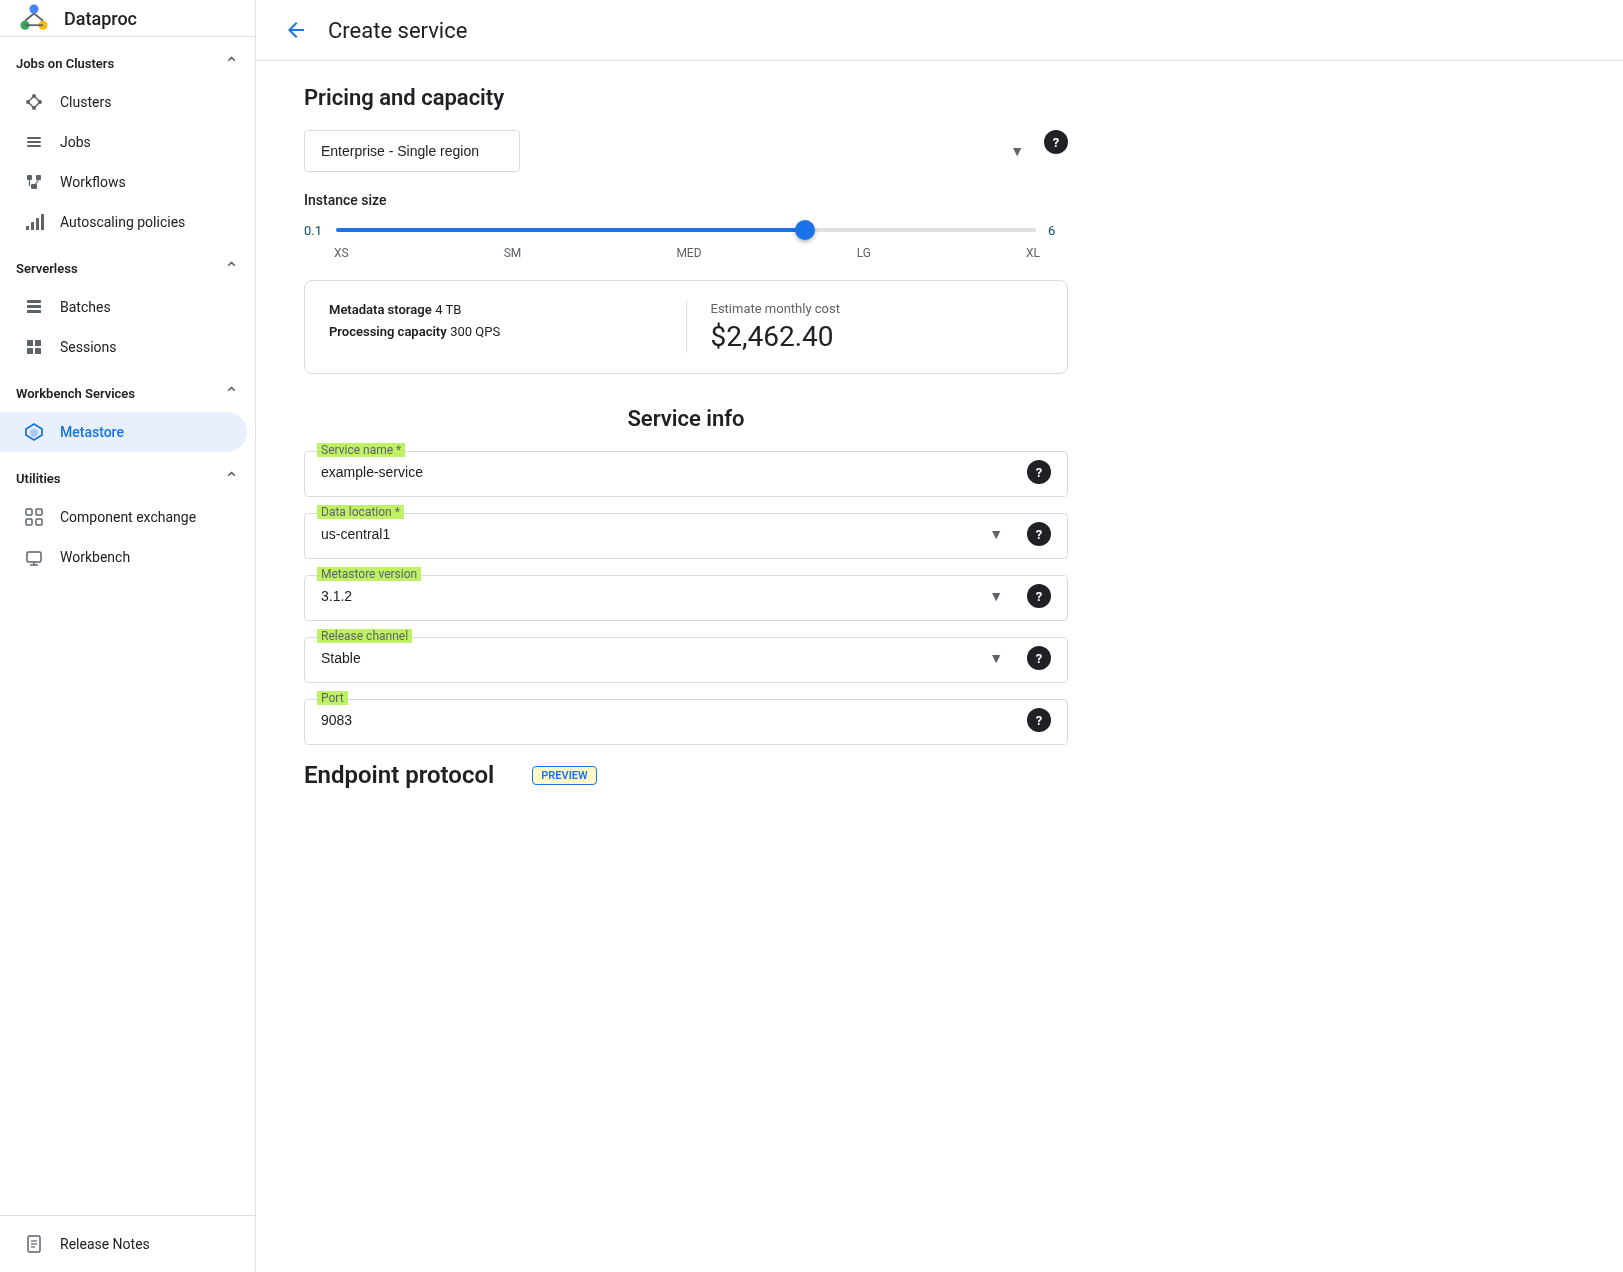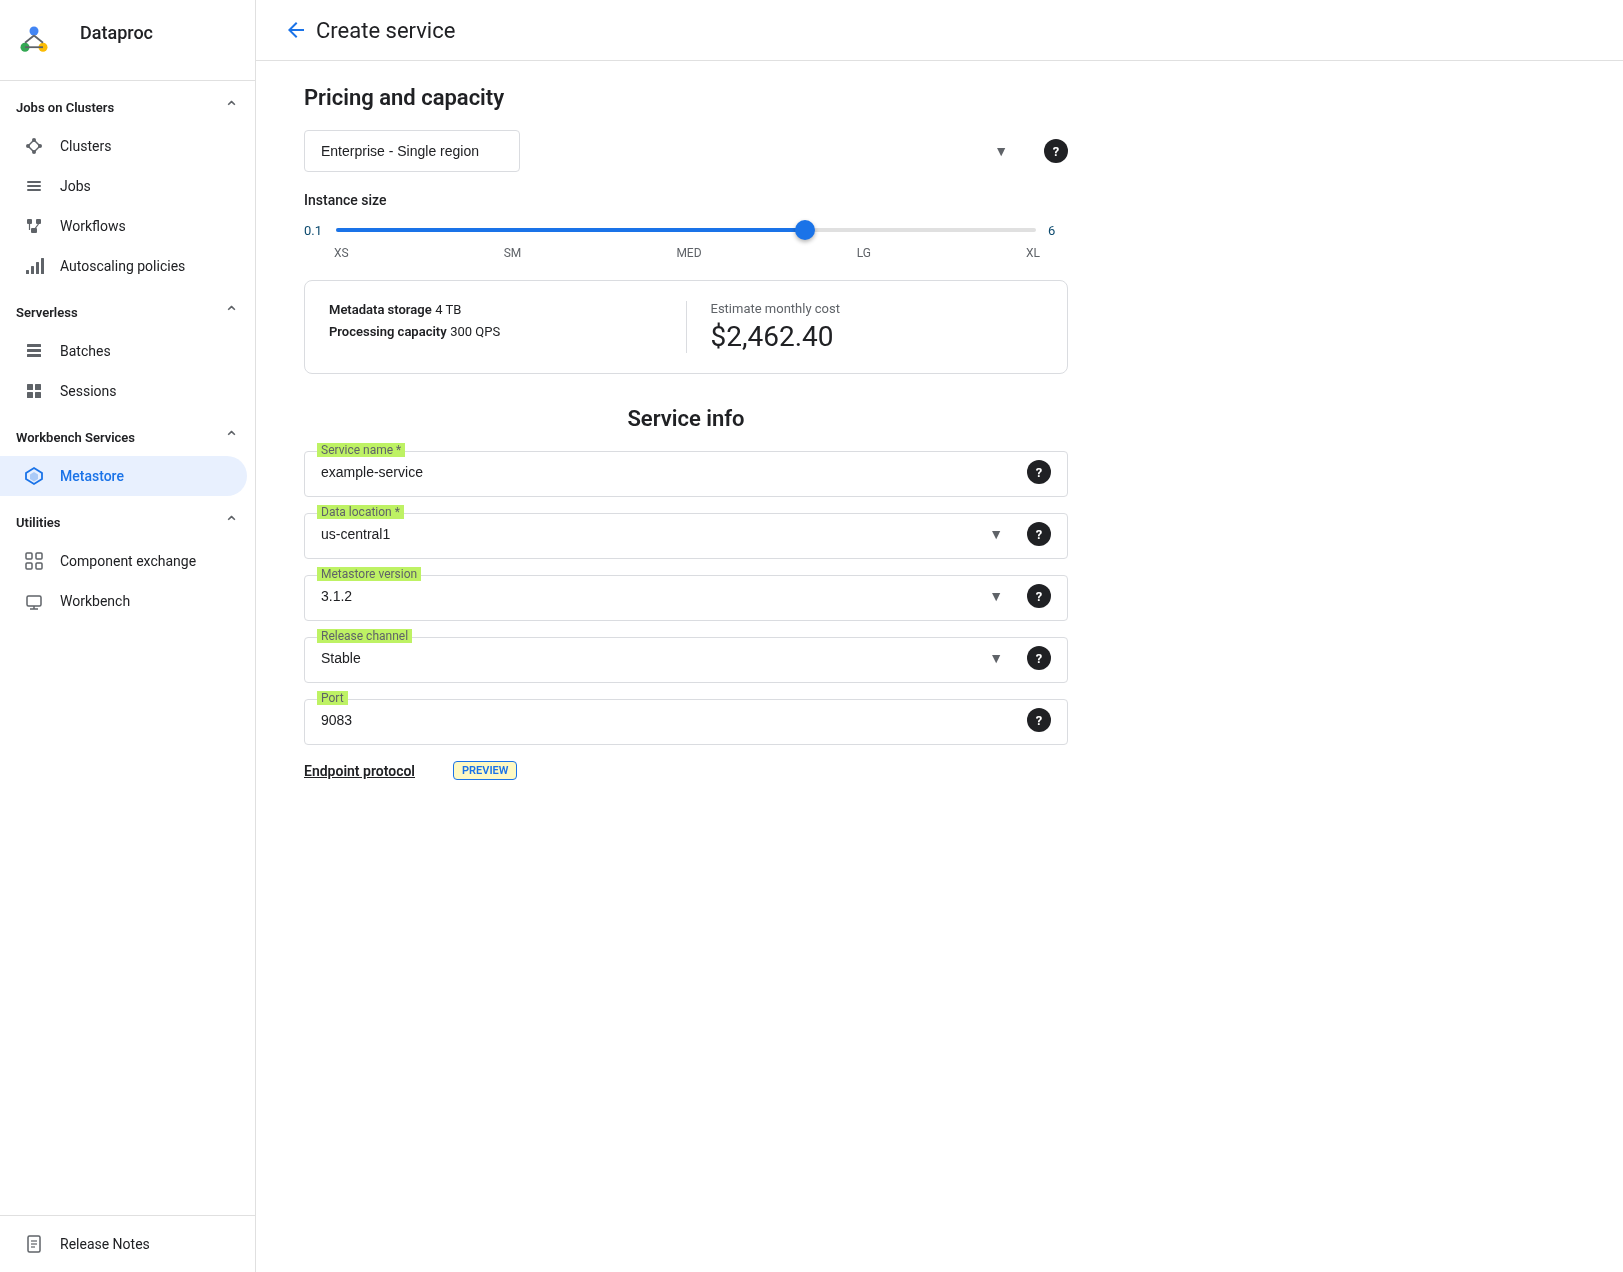--- a/index.html
+++ b/index.html
@@ -11,23 +11,24 @@
       min-width: 256px;
       background: #fff;
       border-right: 1px solid #e0e0e0;
       display: flex;
       flex-direction: column;
       overflow-y: auto;
       height: 100vh;
     }
     .sidebar-header {
       display: flex;
-      padding: 22px 16px;
+      align-items: center;
+      padding: 0 16px;
       border-bottom: 1px solid #e0e0e0;
-      gap: 28px;
+      gap: 12px;
     }
     .sidebar-logo {
       width: 36px;
       height: 36px;
     }
     .sidebar-app-name {
       font-size: 18px;
       font-weight: 500;
       color: #202124;
     }
@@ -87,21 +88,21 @@
       flex: 1;
       overflow-y: auto;
       background: #fff;
     }
 
     .topbar {
       display: flex;
       align-items: center;
       padding: 14px 24px;
       border-bottom: 1px solid #e0e0e0;
-      gap: 4px;
+      gap: 16px;
     }
     .back-btn {
       background: none;
       border: none;
       cursor: pointer;
       color: #1a73e8;
       font-size: 22px;
       display: flex;
       align-items: center;
       padding: 4px;
@@ -120,22 +121,21 @@
     .section-title {
       font-size: 22px;
       font-weight: 600;
       color: #202124;
       margin-bottom: 20px;
     }
 
     
     .dropdown-wrapper {
       display: flex;
-      align-items: center;
-      gap: 24px;
+      gap: 8px;
       margin-bottom: 20px;
     }
     .dropdown-select {
       flex: 1;
       border: 1px solid #dadce0;
       border-radius: 4px;
       padding: 12px 40px 12px 16px;
       font-size: 14px;
       color: #202124;
       background: #fff;
@@ -568,19 +568,19 @@
       <div class="field-group">
         <span class="field-label">Port</span>
         <div class="field-row">
           <input class="field-input" type="text" value="9083" style="">
           <div class="help-icon">?</div>
         </div>
       </div>
 
       <div class="endpoint-section">
         <div class="endpoint-title-row">
-          <span class="section-title" style="font-size:14px; margin-bottom:0;text-decoration:underline;">Endpoint protocol</span>
+          <span class="section-title" style="font-size:24px; margin-bottom:0;">Endpoint protocol</span>
           <span class="preview-badge">PREVIEW</span>
         </div>
       </div>
     </div>
   </div>
 </div>
 
 </body></html>

